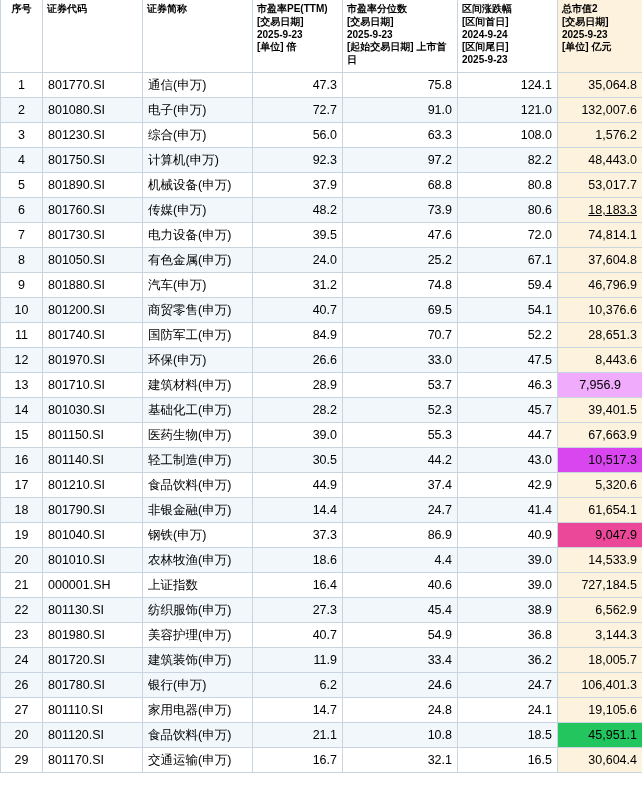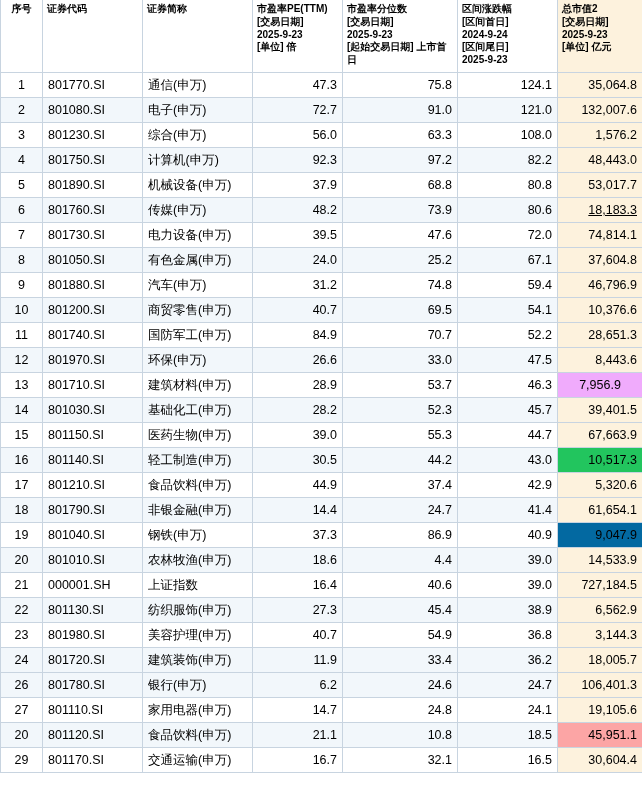--- a/index.html
+++ b/index.html
@@ -238,21 +238,21 @@
         <td class="num">44.7</td>
         <td class="mv" style="background: rgb(253, 242, 221);">67,663.9</td>
       </tr>
       <tr class="alt">
         <td class="idx">16</td>
         <td class="code">801140.SI</td>
         <td class="name">轻工制造(申万)</td>
         <td class="num">30.5</td>
         <td class="num">44.2</td>
         <td class="num">43.0</td>
-        <td class="mv" style="background: #22c55e; padding-left: 20px;">10,517.3</td>
+        <td class="mv" style="background: #d946ef; padding-left: 20px;">10,517.3</td>
       </tr>
       <tr>
         <td class="idx">17</td>
         <td class="code">801210.SI</td>
         <td class="name">食品饮料(申万)</td>
         <td class="num">44.9</td>
         <td class="num">37.4</td>
         <td class="num">42.9</td>
         <td class="mv" style="background: rgb(253, 242, 221);">5,320.6</td>
       </tr>
@@ -265,21 +265,21 @@
         <td class="num">41.4</td>
         <td class="mv" style="background: rgb(253, 242, 221);">61,654.1</td>
       </tr>
       <tr>
         <td class="idx">19</td>
         <td class="code">801040.SI</td>
         <td class="name">钢铁(申万)</td>
         <td class="num">37.3</td>
         <td class="num">86.9</td>
         <td class="num">40.9</td>
-        <td class="mv" style="background: #0369a1; margin-top: 20px;">9,047.9</td>
+        <td class="mv" style="background: #ec4899; margin-top: 20px;">9,047.9</td>
       </tr>
       <tr class="alt">
         <td class="idx">20</td>
         <td class="code">801010.SI</td>
         <td class="name">农林牧渔(申万)</td>
         <td class="num">18.6</td>
         <td class="num">4.4</td>
         <td class="num">39.0</td>
         <td class="mv" style="background: rgb(253, 242, 221);">14,533.9</td>
       </tr>
@@ -337,21 +337,21 @@
         <td class="num">24.1</td>
         <td class="mv" style="background: rgb(253, 242, 221);">19,105.6</td>
       </tr>
       <tr class="alt">
         <td class="idx">20</td>
         <td class="code">801120.SI</td>
         <td class="name">食品饮料(申万)</td>
         <td class="num">21.1</td>
         <td class="num">10.8</td>
         <td class="num">18.5</td>
-        <td class="mv" style="background: #fca5a5; padding-left: 12px;">45,951.1</td>
+        <td class="mv" style="background: #22c55e; padding-left: 12px;">45,951.1</td>
       </tr>
       <tr>
         <td class="idx">29</td>
         <td class="code">801170.SI</td>
         <td class="name">交通运输(申万)</td>
         <td class="num">16.7</td>
         <td class="num">32.1</td>
         <td class="num">16.5</td>
         <td class="mv" style="background: rgb(253, 242, 221);">30,604.4</td>
       </tr>

